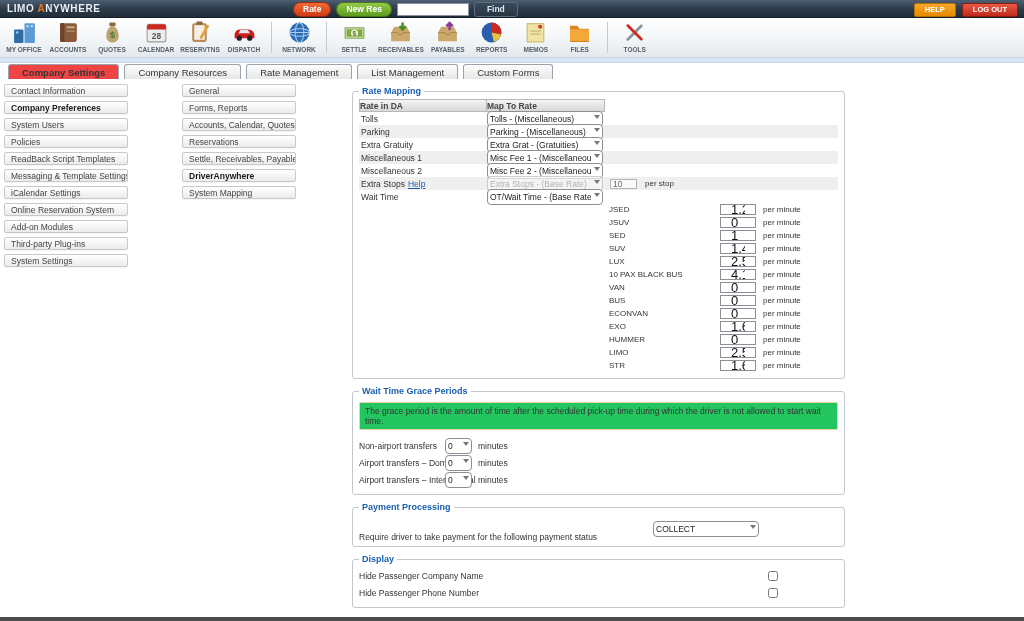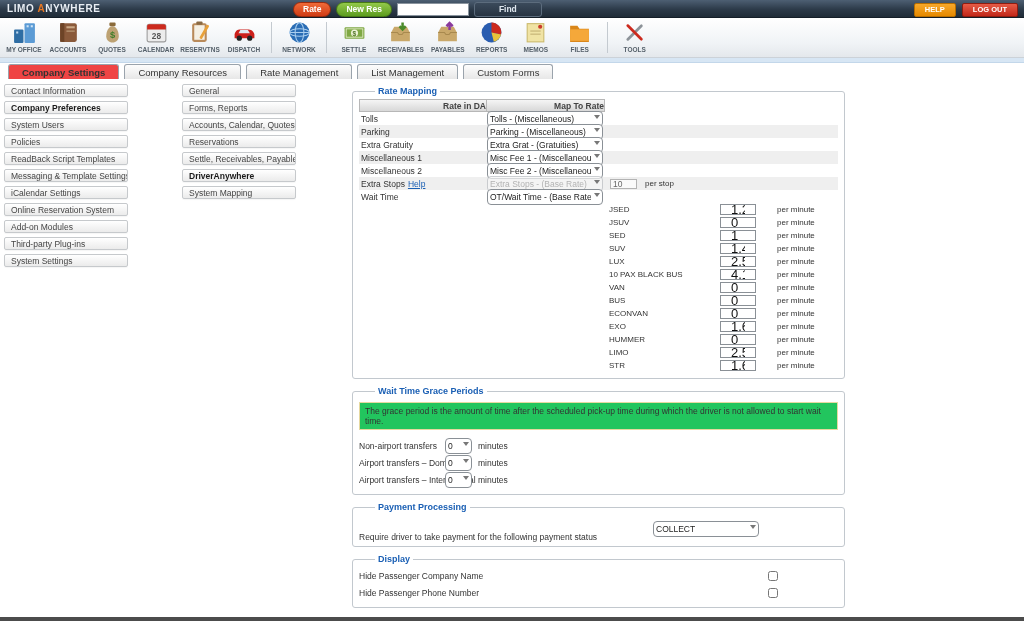--- a/index.html
+++ b/index.html
@@ -12,21 +12,21 @@
             border-bottom:1px solid #141e28; }
   .logo { position:absolute; left:7px; top:3px; font-size:10px; font-weight:bold;
           color:#e9eef4; letter-spacing:.6px; cursor:pointer; }
   .logo .accent { color:#e87722; }
   .topbar-controls { position:absolute; left:293px; top:2px; display:flex; gap:5px; align-items:center; }
   .pill { font-size:8.5px; font-weight:bold; color:#fff; padding:1px 9px; border-radius:8px; cursor:pointer; line-height:11px; }
   .btn-rate   { background:linear-gradient(#f06a38,#cf3c15); border:1px solid #9c2a0c; }
   .btn-newres { background:linear-gradient(#93c94a,#5d9c1f); border:1px solid #477a14; }
   .search-input { width:72px; height:13px; font-size:9px; border:1px solid #8a949e; padding:0 3px; }
   .btn-find { font-size:8.5px; font-weight:bold; color:#dfe7ef; background:linear-gradient(#3b4a5b,#273442);
-              border:1px solid #5c6c7d; border-radius:3px; padding:1px 24px; cursor:pointer; line-height:11px; }
+              border:1px solid #5c6c7d; border-radius:3px; padding:1px 12px; cursor:pointer; line-height:11px; }
   .topbar-right { position:absolute; right:6px; top:3px; display:flex; gap:6px; }
   .sq { font-size:7.5px; font-weight:bold; color:#fff; padding:1px 10px; border-radius:2px; cursor:pointer; line-height:10px; }
   .btn-help   { background:linear-gradient(#f7a82a,#e68a00); border:1px solid #b86e00; }
   .btn-logout { background:linear-gradient(#e65b46,#c2281a); border:1px solid #8f1c10; }
 
   
   .toolbar { position:absolute; top:18px; left:0; right:0; height:40px;
              background:linear-gradient(#ffffff,#f0f3f6 65%,#e4e8ec);
              border-bottom:1px solid #ccd2d8; display:flex; align-items:flex-start; padding:2px 0 0 2px; }
   .tb-item { min-width:44px; padding:0 2px; display:flex; flex-direction:column; align-items:center; cursor:pointer; }
@@ -48,25 +48,25 @@
   .col2 { position:absolute; left:182px; top:84px; width:114px; }
   .side-btn { height:13px; line-height:12px; border:1px solid #c6c9cc; border-radius:2px;
               background:linear-gradient(#ffffff,#ebebeb); font-size:8.5px; color:#444;
               padding-left:6px; margin-bottom:4px; cursor:pointer; white-space:nowrap; overflow:hidden;
               box-shadow:0 1px 1px rgba(0,0,0,.04); }
   .side-btn.active { font-weight:bold; color:#1a1a1a; }
 
   
   .main { position:absolute; left:352px; top:86px; width:493px; }
   fieldset.panel { border:1px solid #c2c8ce; border-radius:3px; margin-bottom:7px; padding:3px 6px 6px; }
-  fieldset.panel legend { font-size:9px; font-weight:bold; color:#1a5fb4; padding:0 3px; margin-left:16px; }
+  fieldset.panel legend { font-size:9px; font-weight:bold; color:#1a5fb4; padding:0 3px; margin-left:0; }
 
   .rm-header { display:flex; height:13px; }
   .rm-h { background:linear-gradient(#f5f5f5,#d8d8d8); border:1px solid #b7b7b7; border-left:none;
-          font-size:8.5px; font-weight:bold; color:#444; text-align:right; line-height:12px; }
+          font-size:8.5px; font-weight:bold; color:#444; text-align:left; line-height:12px; }
   .rm-h:first-child { border-left:1px solid #b7b7b7; }
   .rm-h.c1 { width:128px; } .rm-h.c2 { width:118px; } .rm-h.c3 { flex:1; }
   .rm-row { display:flex; height:13px; align-items:center; font-size:8.5px; color:#333; }
   .rm-row:nth-child(even) { background:#efefef; }
   .rm-cl { width:128px; padding-left:2px; white-space:nowrap; }
   .help-link { color:#1a5fb4; text-decoration:underline; cursor:pointer; margin-left:3px; }
   .rm-cm { width:118px; }
   .rm-cs { flex:1; display:flex; align-items:center; padding-left:5px; gap:8px; }
 
   .selwrap { position:relative; display:inline-block; }
@@ -78,21 +78,21 @@
   select.ui-select:disabled { color:#999; background:#f7f7f7; border-color:#b9bdc1; }
   .w-map { width:116px; } .w-tiny { width:27px; } .w-pay { width:106px; }
 
   .std-input { width:27px; height:10px; font-size:8.5px; border:1px solid #b3b3b3; color:#666;
                background:#fafafa; padding:0 2px; }
   .unit { font-size:8px; color:#333; white-space:nowrap; }
 
   .veh-row { display:flex; align-items:center; height:13px; padding-left:250px; font-size:8px; color:#333; }
   .veh-label { width:111px; white-space:nowrap; }
   .veh-input { width:36px; height:11px; font-size:13px; border:1px solid #8a9096; padding:0 10px; color:#111; }
-  .veh-unit { margin-left:21px; font-size:8px; }
+  .veh-unit { margin-left:7px; font-size:8px; }
 
   .note { background:#22c55e; border:1px solid #e6d9a0; font-size:8.5px; color:#333;
           padding:3px 5px; margin:3px 0 7px; }
   .grace-row { display:flex; align-items:center; height:17px; font-size:8.5px; color:#333; }
   .grace-label { width:86px; white-space:nowrap; }
   .grace-row .unit { margin-left:6px; font-size:8.5px; }
 
   .pay-row { display:flex; align-items:center; height:22px; font-size:8.5px; color:#333; margin-top:3px; }
   .pay-label { width:294px;margin-top:16px; }
 

